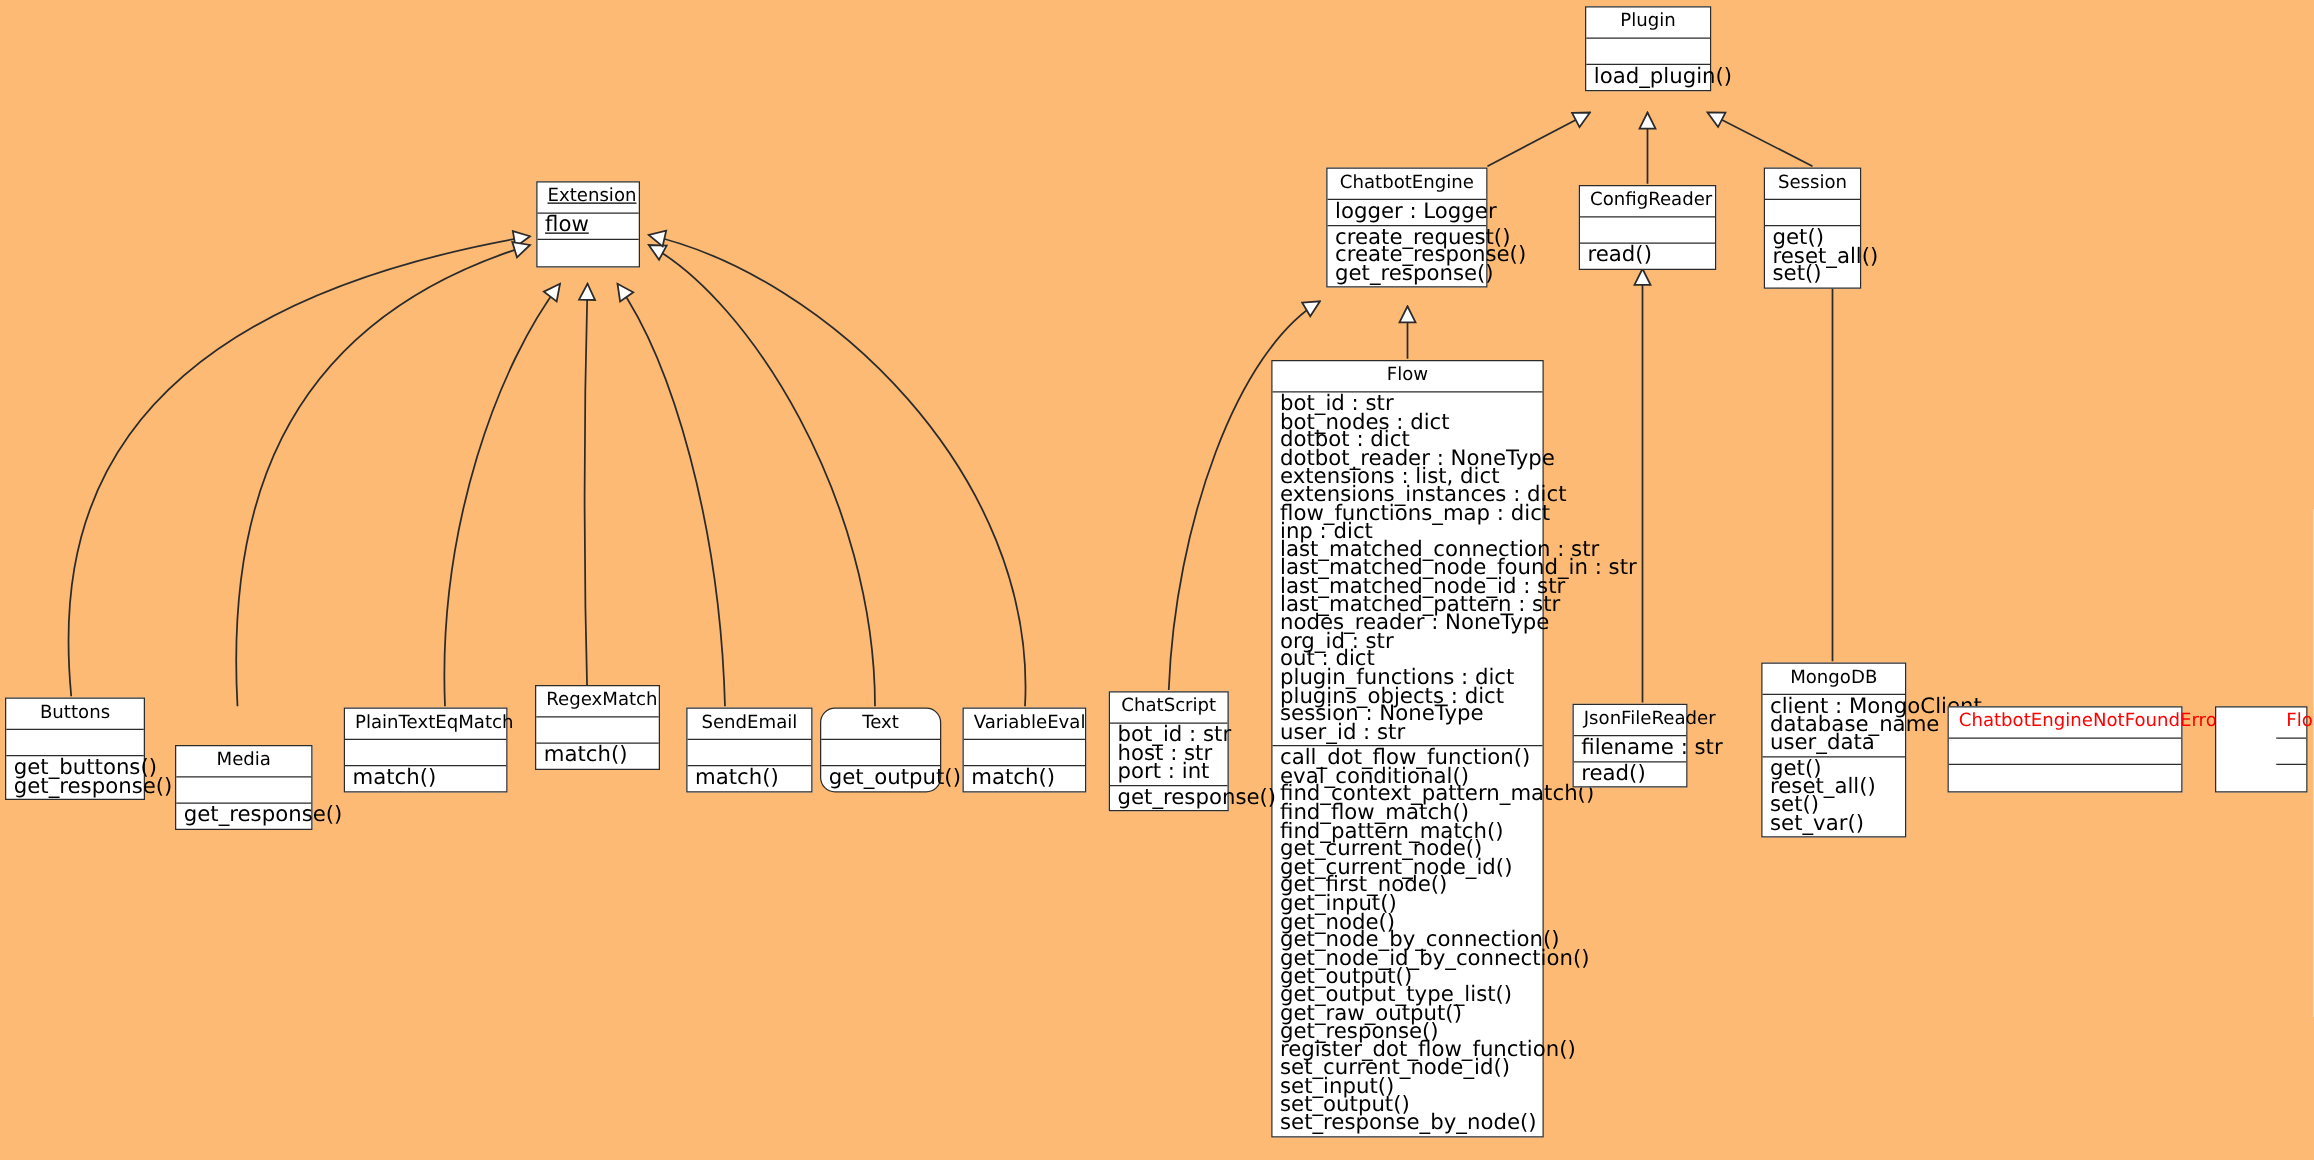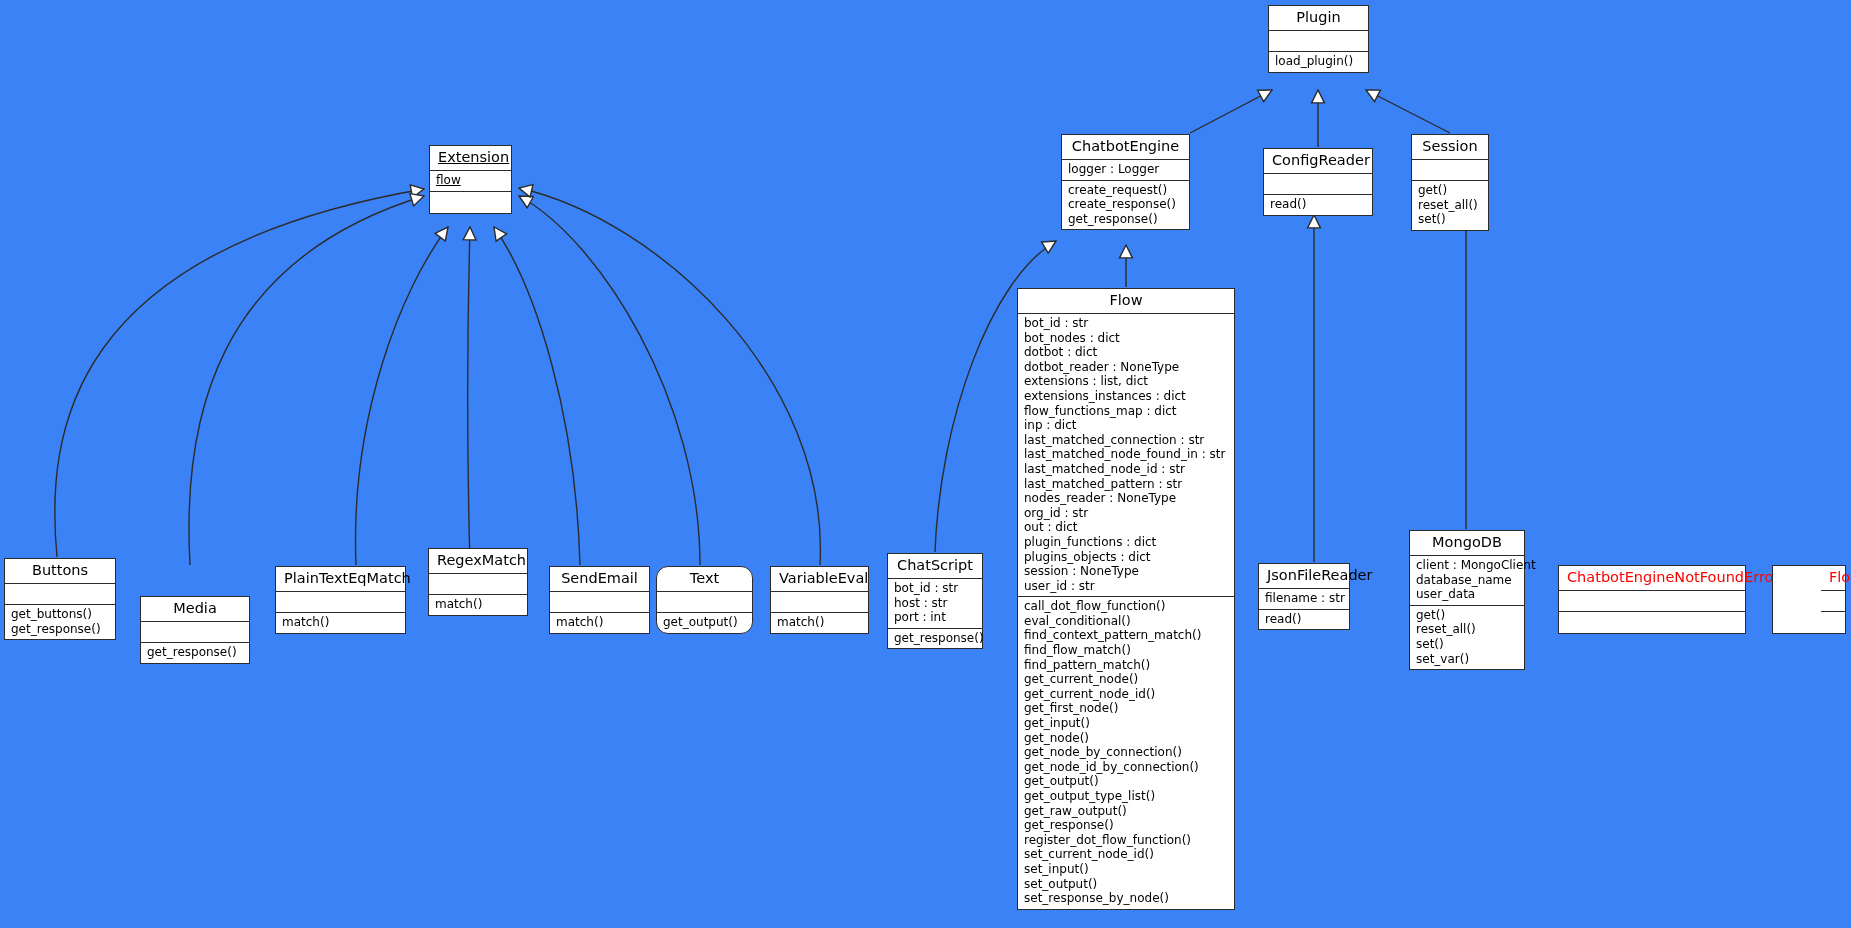--- a/index.html
+++ b/index.html
@@ -4,21 +4,21 @@
 <style>
   html, body {
     margin: 0;
     padding: 0;
     background: #ffffff;
   }
   #canvas {
     position: relative;
     width: 1851px;
     height: 928px;
-    background: #3b82f6;
+    background: #fdba74;
     font-family: "DejaVu Sans", "Liberation Sans", sans-serif;
     overflow: hidden;
   }
   #edges {
     position: absolute;
     left: 0; top: 0;
     width: 1851px;
     height: 928px;
     pointer-events: none;
   }
@@ -42,21 +42,21 @@
     font-size: 14.5px;
     color: #000000;
     line-height: 17px;
     white-space: nowrap;
     padding: 3px 8px 4px 8px;
   }
   .uml.error .title {
     color: #ff0000;
   }
   .uml .attrs, .uml .ops {
-    font-size: 12px;
+    font-size: 17px;
     line-height: 14.6px;
     color: #000000;
     text-align: left;
     white-space: nowrap;
   }
   .uml .empty {
     height: 21px;
   }
   .row { display: block; }
 </style>

